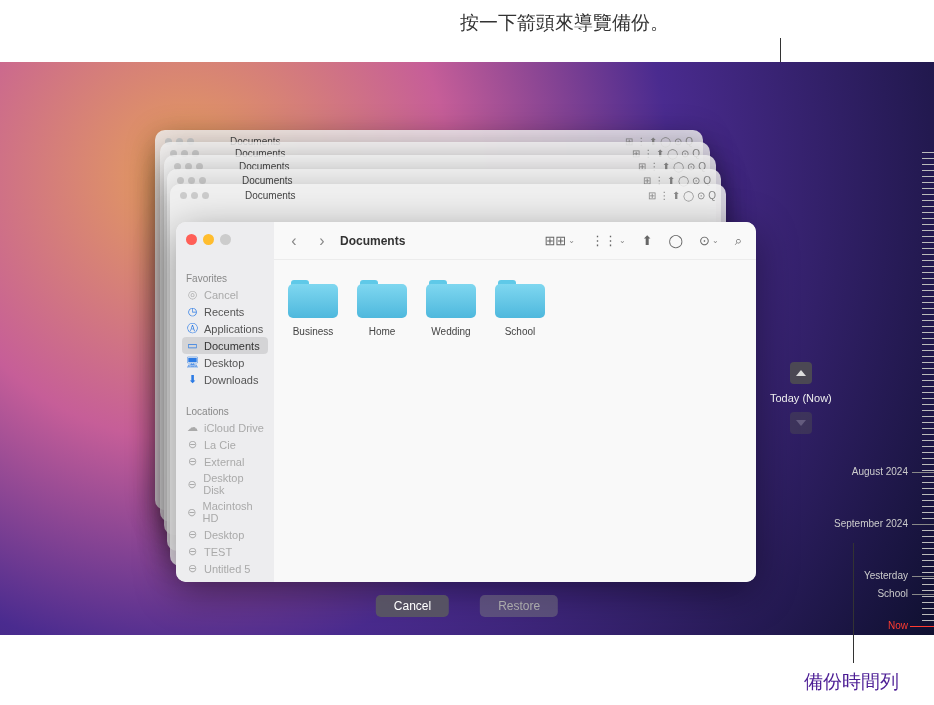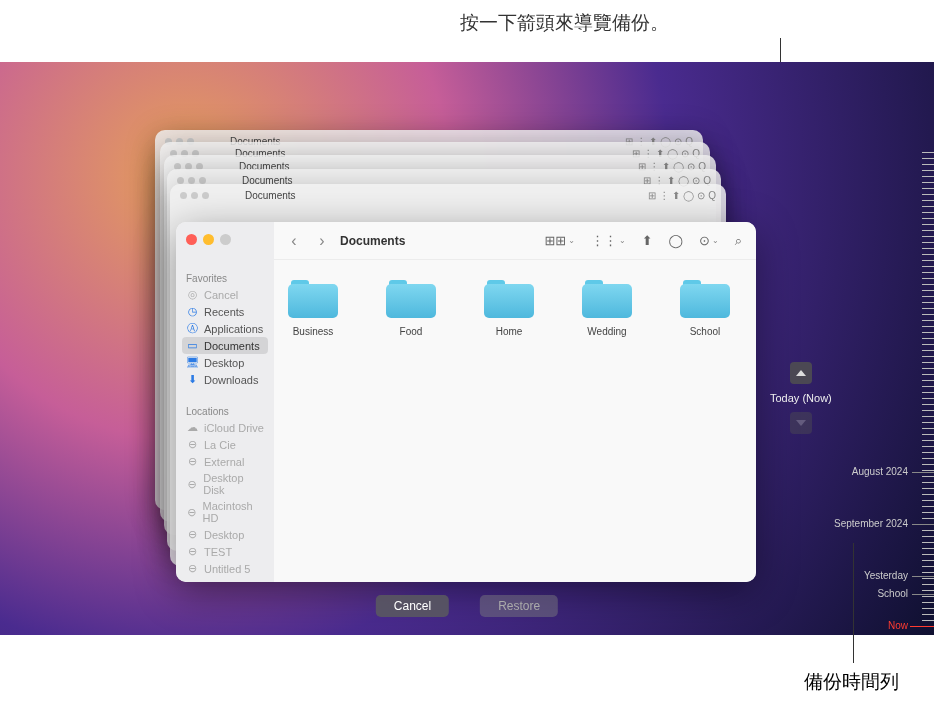--- a/index.html
+++ b/index.html
@@ -1,20 +1,20 @@
 <!DOCTYPE html>
 <html><head>
 <meta charset="utf-8">
 <style>
 * { margin: 0; padding: 0; box-sizing: border-box; font-family: -apple-system, "Helvetica Neue", Arial, sans-serif; }
 html, body { width: 934px; height: 705px; background: #fff; overflow: hidden; }
 
 .annotation-top { position: absolute; top: 10px; left: 460px; font-size: 19px; color: #333; }
 .annotation-line-top { position: absolute; top: 38px; left: 780px; width: 1px; height: 330px; background: #333; }
-.annotation-bottom { position: absolute; bottom: 10px; right: 35px; font-size: 19px; color: #000000; }
+.annotation-bottom { position: absolute; bottom: 10px; right: 35px; font-size: 19px; color: #4c1d95; }
 .annotation-line-bottom { position: absolute; bottom: 42px; right: 80px; width: 1px; height: 120px; background: #333; }
 
 .desktop { position: absolute; top: 62px; left: 0; width: 934px; height: 573px;
   background: radial-gradient(circle at 20% 20%, #e5a05a 0%, #c65e98 30%, #4a2b8f 55%, #0f1030 100%); }
 
 .stacked-window { position: absolute; background: rgba(240,240,240,0.85); border-radius: 10px; box-shadow: 0 5px 30px rgba(0,0,0,0.25); }
 .sw1 { top: 68px; left: 155px; width: 548px; height: 380px; }
 .sw2 { top: 80px; left: 160px; width: 550px; height: 380px; }
 .sw3 { top: 93px; left: 164px; width: 552px; height: 380px; }
 .sw4 { top: 107px; left: 167px; width: 554px; height: 382px; }
@@ -41,21 +41,21 @@
 .side-item.dim .side-icon { color:#aaa; }
 
 .content { flex:1; background:#f9f9f9; display:flex; flex-direction:column; }
 .toolbar { height:38px; display:flex; align-items:center; padding:0 10px; gap:8px; border-bottom:1px solid rgba(0,0,0,0.05);}
 .nav-btn { width:20px; height:20px; display:flex; align-items:center; justify-content:center; color:#888; cursor:pointer; }
 .win-title { font-size:12px; font-weight:600; color:#333; }
 .spacer { flex:1; }
 .tool-btn { color:#666; font-size:13px; padding:2px 4px; cursor:pointer; display:flex; align-items:center; gap:2px;}
 .chev-sm { font-size:8px; color:#888; }
 
-.folders { flex:1; padding:20px 10px; display:flex; gap:40px; align-items:flex-start; }
+.folders { flex:1; padding:20px 10px; display:flex; gap:11px; align-items:flex-start; }
 .folder { display:flex; flex-direction:column; align-items:center; width:58px; cursor:pointer; }
 .folder-icon { width:50px; height:40px; position:relative; }
 .folder-icon::before { content:""; position:absolute; top:0; left:3px; width:18px; height:6px; background:#5fc9e8; border-radius:3px 3px 0 0; }
 .folder-icon::after { content:""; position:absolute; top:4px; left:0; width:50px; height:34px; background:linear-gradient(#7fd7f0,#4eb8dd); border-radius:5px; }
 .folder-label { font-size:10px; color:#444; margin-top:6px; text-align:center; }
 
 .time-nav { position:absolute; top:300px; left:770px; display:flex; flex-direction:column; align-items:center; gap:8px; }
 .arrow-btn { width:22px; height:22px; background:rgba(80,80,80,0.85); border-radius:4px; display:flex; align-items:center; justify-content:center; color:#ddd; cursor:pointer; font-size:10px; }
 .arrow-btn.disabled { opacity:0.5; cursor:default; }
 .today-label { font-size:11px; color:#eee; white-space:nowrap; }
@@ -221,24 +221,20 @@
         <span class="tool-btn">⋮⋮<span class="chev-sm">⌄</span></span>
         <span class="tool-btn">⬆</span>
         <span class="tool-btn">◯</span>
         <span class="tool-btn">⊙<span class="chev-sm">⌄</span></span>
         <span class="tool-btn">⌕</span>
       </div>
       <div class="folders" id="folders">
           <div class="folder">
             <div class="folder-icon"></div>
             <div class="folder-label">Business</div>
-          </div>
-          <div class="folder">
-            <div class="folder-icon"></div>
-            <div class="folder-label">Food</div>
           </div>
           <div class="folder">
             <div class="folder-icon"></div>
             <div class="folder-label">Home</div>
           </div>
           <div class="folder">
             <div class="folder-icon"></div>
             <div class="folder-label">Wedding</div>
           </div>
           <div class="folder">

